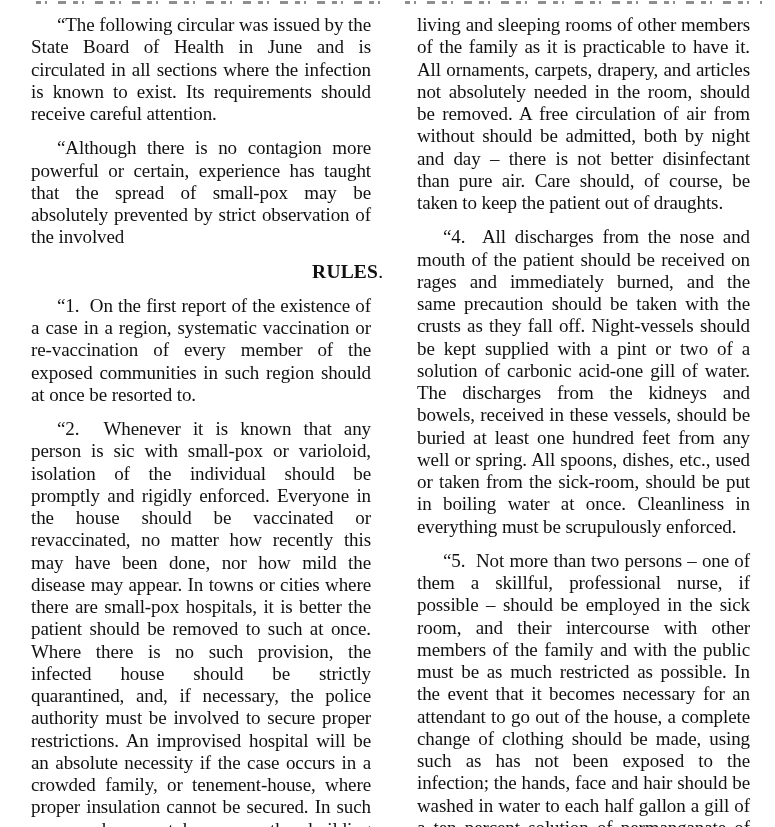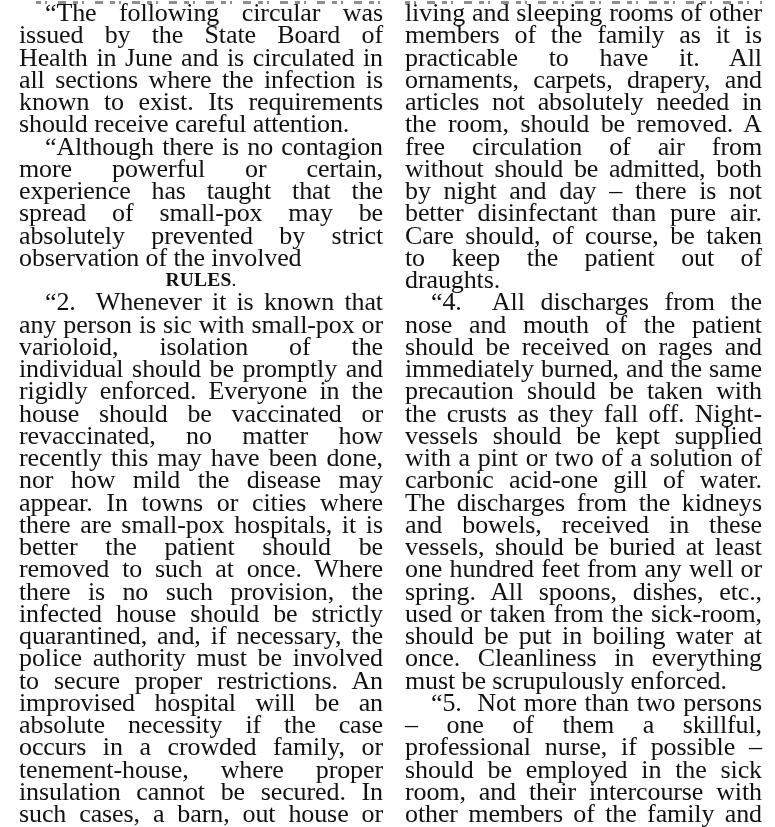--- a/index.html
+++ b/index.html
@@ -21,32 +21,32 @@
     width: 775px;
     padding: 2px 13px 0 19px;
     gap: 22px;
   }
   .col {
     box-sizing: border-box;
   }
   .col-left  { width: 364px; }
   .col-right { width: 357px; }
   .para {
-    margin: 0;
-    font-size: 26px;
+    margin: 12px;
+    font-size: 19px;
     line-height: 22.25px;
     text-align: justify;
     letter-spacing: -0.1px;
   }
   .indent { text-indent: 26px; }
   .rules-heading {
     margin: 0;
     font-size: 19.5px;
     line-height: 22.25px;
-    text-align: center;
+    text-align: right;
   }
   .rules-heading .rules-word { font-weight: bold; letter-spacing: 0.2px; }
   
   .cutline {
     position: absolute;
     top: 1px;
     height: 3px;
     opacity: 0.55;
     background: repeating-linear-gradient(90deg,
       #333 0 5px, transparent 5px 9px,
@@ -61,20 +61,21 @@
 
 <div class="cutline cutline-left"></div>
 <div class="cutline cutline-right"></div>
 
 <div class="page">
 
   <div class="col col-left">
     <p class="para indent">“The following circular was issued by the State Board of Health in June and is circulated in all sections where the infection is known to exist. Its requirements should receive careful attention.</p>
     <p class="para indent">“Although there is no contagion more powerful or certain, experience has taught that the spread of small-pox may be absolutely prevented by strict observation of the involved</p>
     <p class="rules-heading"><span class="rules-word">RULES</span><span>.</span></p>
+    <p class="para indent">“1.&nbsp; On the first report of the existence of a case in a region, systematic vaccination or re-vaccination of every member of the exposed communities in such region should at once be resorted to.</p>
     <p class="para indent">“2.&nbsp; Whenever it is known that any person is sic with small-pox or varioloid, isolation of the individual should be promptly and rigidly enforced. Everyone in the house should be vaccinated or revaccinated, no matter how recently this may have been done, nor how mild the disease may appear. In towns or cities where there are small-pox hospitals, it is better the patient should be removed to such at once. Where there is no such provision, the infected house should be strictly quarantined, and, if necessary, the police authority must be involved to secure proper restrictions. An improvised hospital will be an absolute necessity if the case occurs in a crowded family, or tenement-house, where proper insulation cannot be secured. In such cases, a barn, out house or other building may be made sufficiently comfortable for the patient, at small expense; or, if the weather be mild enough, a tent may be used. A flag or placard,</p>
   </div>
 
   <div class="col col-right">
     <p class="para">living and sleeping rooms of other members of the family as it is practicable to have it. All ornaments, carpets, drapery, and articles not absolutely needed in the room, should be removed. A free circulation of air from without should be admitted, both by night and day – there is not better disinfectant than pure air. Care should, of course, be taken to keep the patient out of draughts.</p>
     <p class="para indent">“4.&nbsp; All discharges from the nose and mouth of the patient should be received on rages and immediately burned, and the same precaution should be taken with the crusts as they fall off. Night-vessels should be kept supplied with a pint or two of a solution of carbonic acid-one gill of water. The discharges from the kidneys and bowels, received in these vessels, should be buried at least one hundred feet from any well or spring. All spoons, dishes, etc., used or taken from the sick-room, should be put in boiling water at once. Cleanliness in everything must be scrupulously enforced.</p>
     <p class="para indent">“5.&nbsp; Not more than two persons – one of them a skillful, professional nurse, if possible – should be employed in the sick room, and their intercourse with other members of the family and with the public must be as much restricted as possible. In the event that it becomes necessary for an attendant to go out of the house, a complete change of clothing should be made, using such as has not been exposed to the infection; the hands, face and hair should be washed in water to each half gallon a gill of a ten percent solution of permanganate of potassium. Following this, free exposure to the open air should be secured</p>
   </div>
 
 </div>

